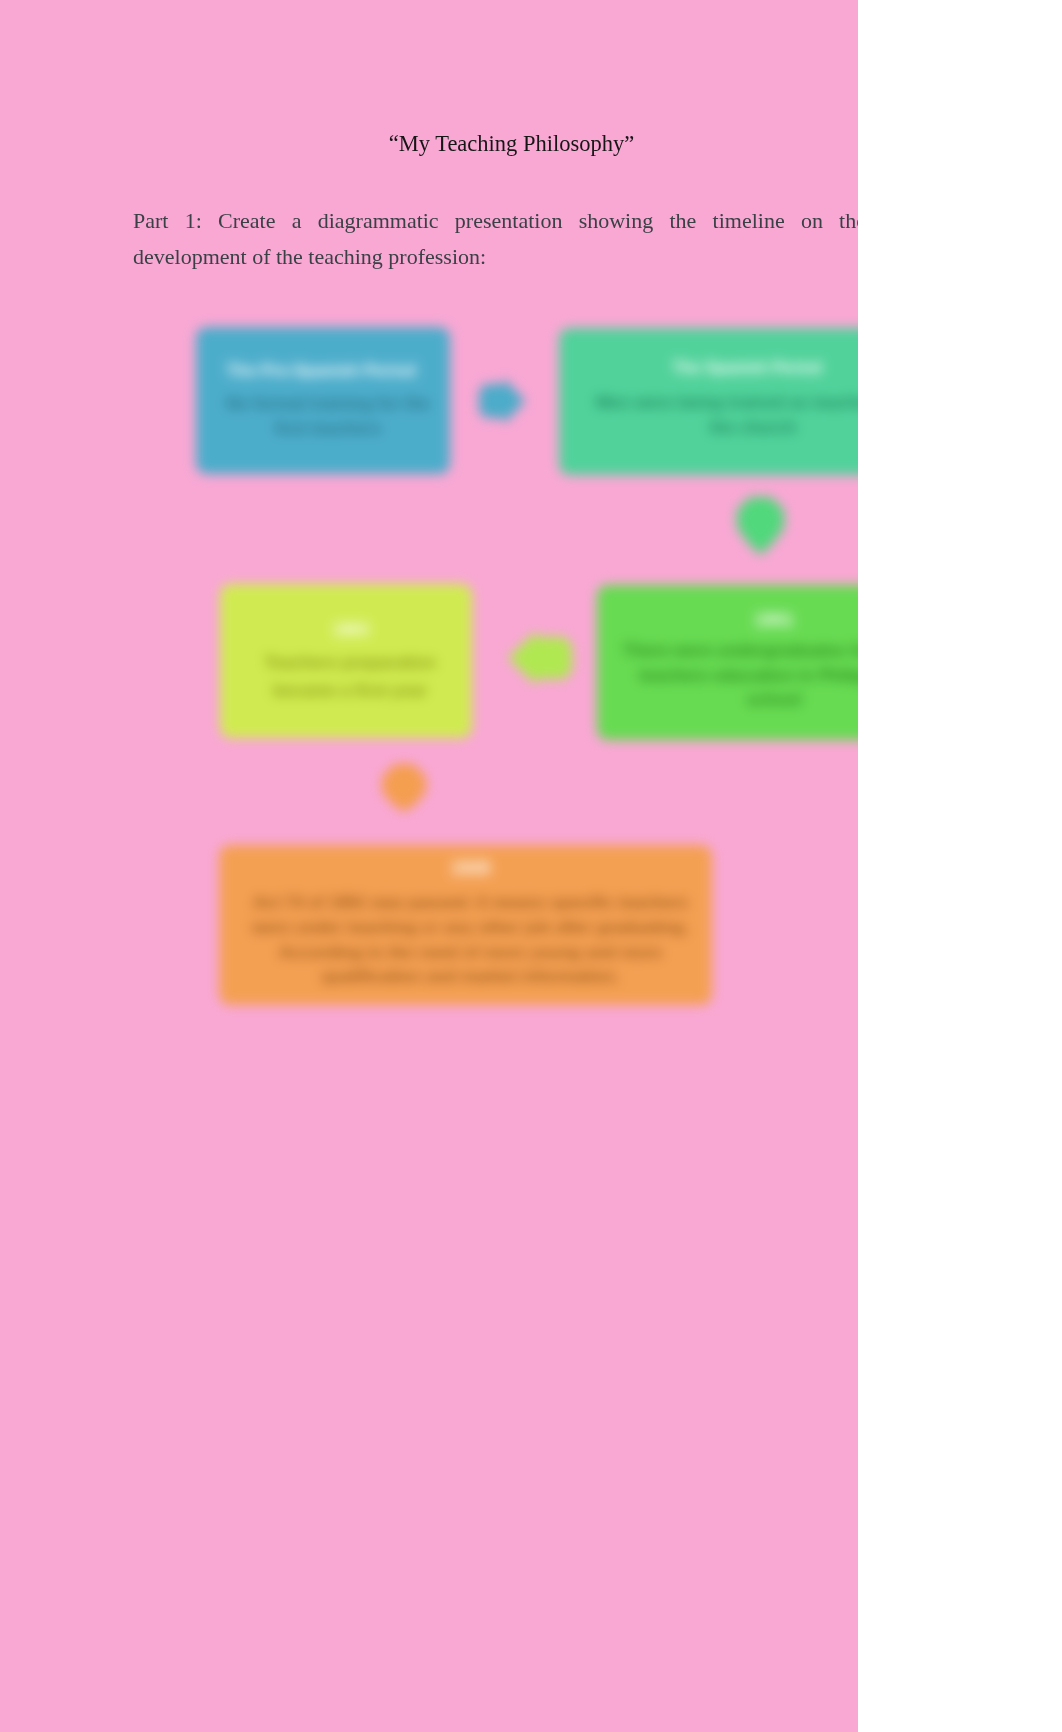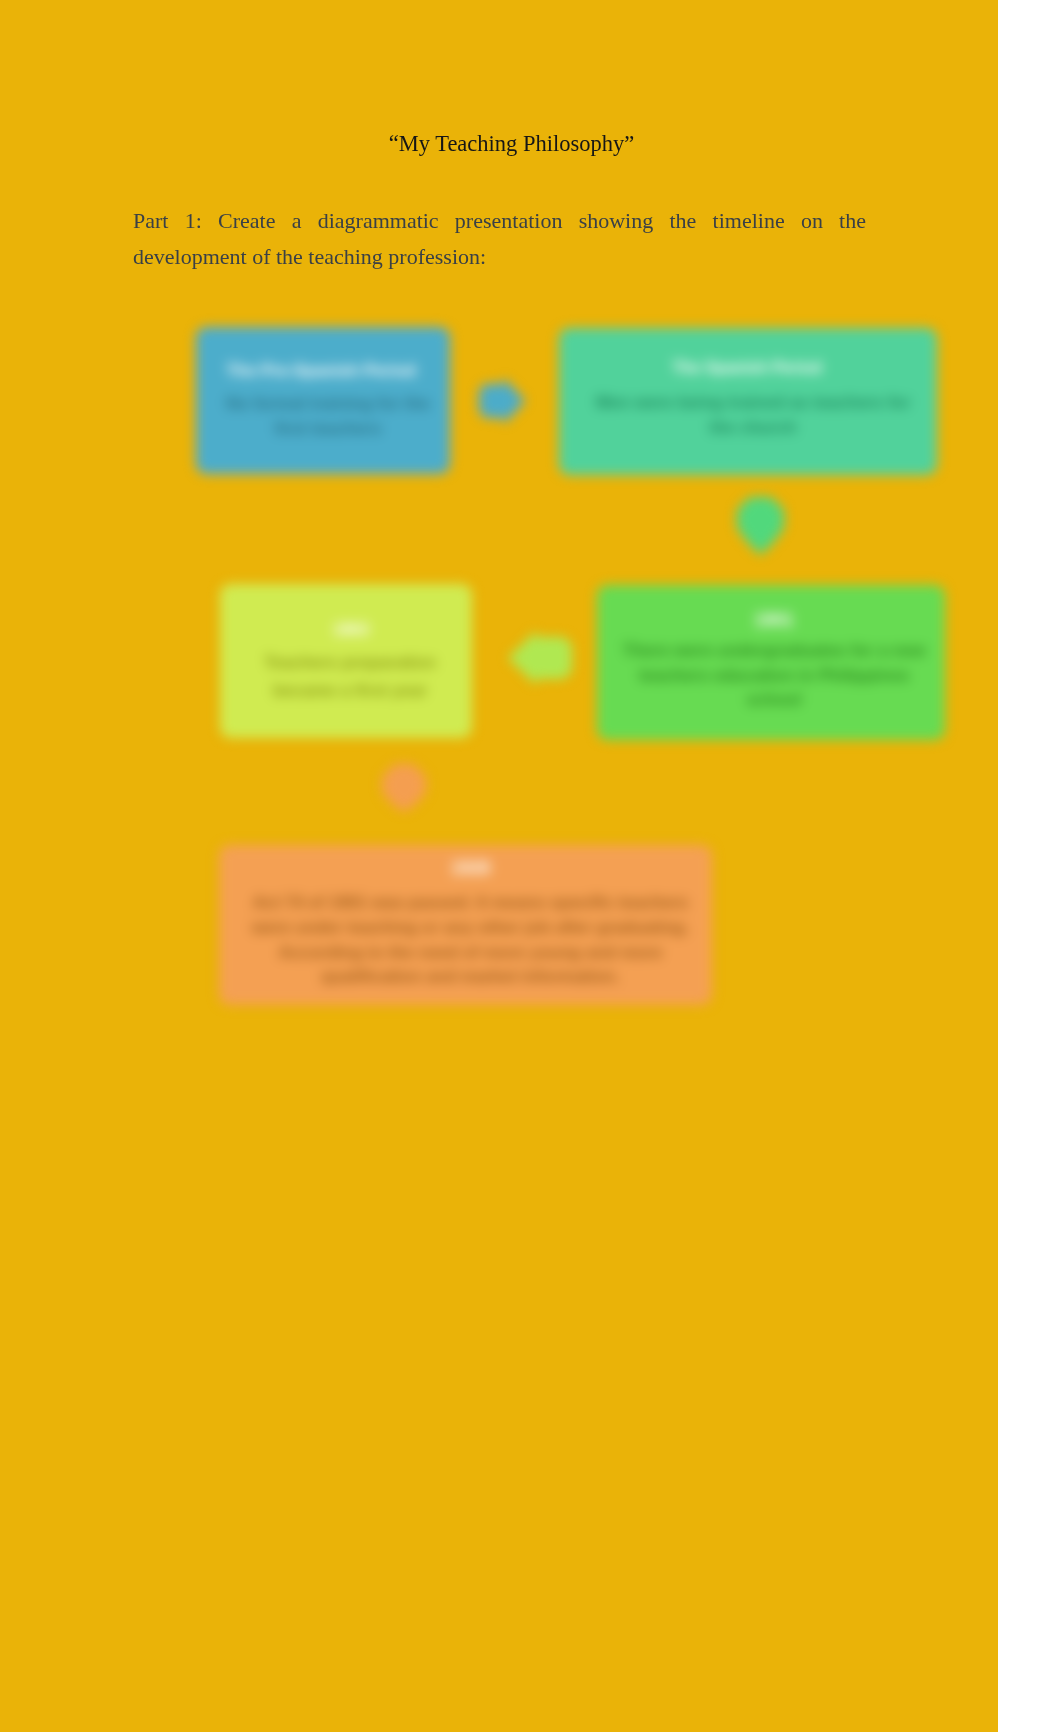--- a/index.html
+++ b/index.html
@@ -1,17 +1,17 @@
 <!DOCTYPE html>
 <html><head>
 <meta charset="utf-8">
 <style>
   html,body{margin:0;padding:0;}
   body{width:1062px;height:1732px;background:#ffffff;font-family:"Liberation Serif",serif;-webkit-font-smoothing:antialiased;}
-  .page{position:relative;width:998px;height:1732px;overflow:hidden;background:#eab308;}
+  .page{position:relative;width:858px;height:1732px;overflow:hidden;background:#f9a8d4;}
   .doc-title{position:absolute;left:133px;top:131px;width:757px;text-align:center;font-size:22.5px;color:#161616;}
   .para{position:absolute;left:133px;top:203px;width:733px;font-size:22px;line-height:36.4px;color:#3a4046;text-align:justify;text-justify:inter-word;}
   .diagram{position:absolute;left:0;top:0;width:1062px;height:1732px;filter:blur(6px);}
   .node{position:absolute;border-radius:11px;box-sizing:border-box;}
   .node-title{position:absolute;font-family:"Liberation Sans",sans-serif;font-weight:bold;color:#ffffff;text-align:center;filter:blur(2.2px);}
   .node-body{position:absolute;font-family:"Liberation Sans",sans-serif;font-weight:bold;text-align:center;filter:blur(2.2px);}
   .conn{position:absolute;}
 </style>
 </head>
 <body>

